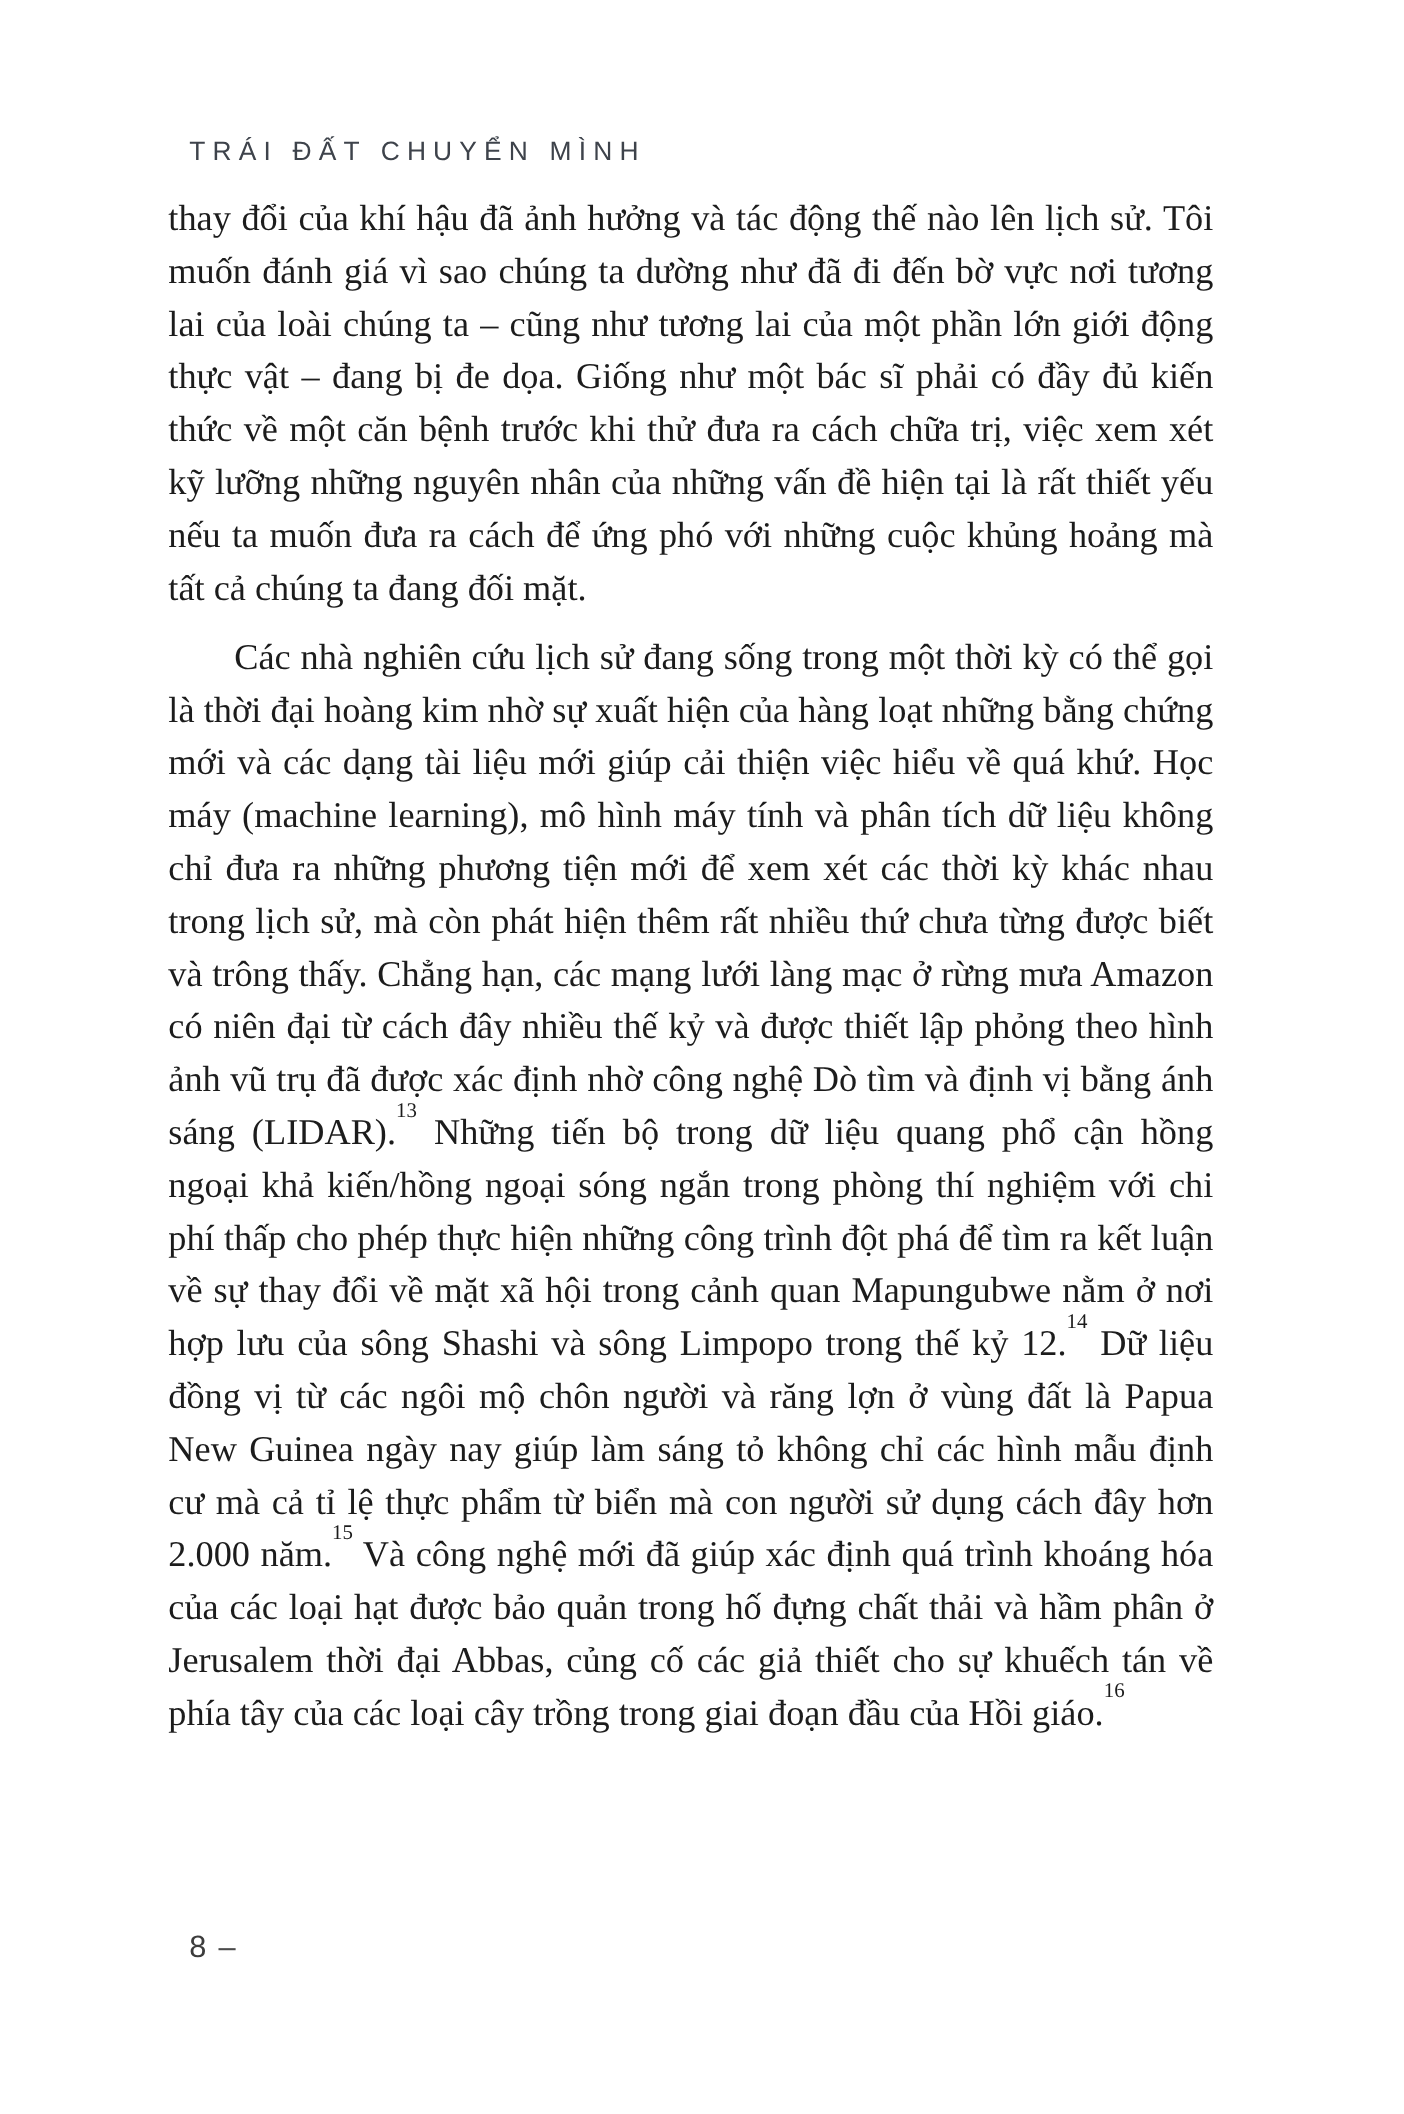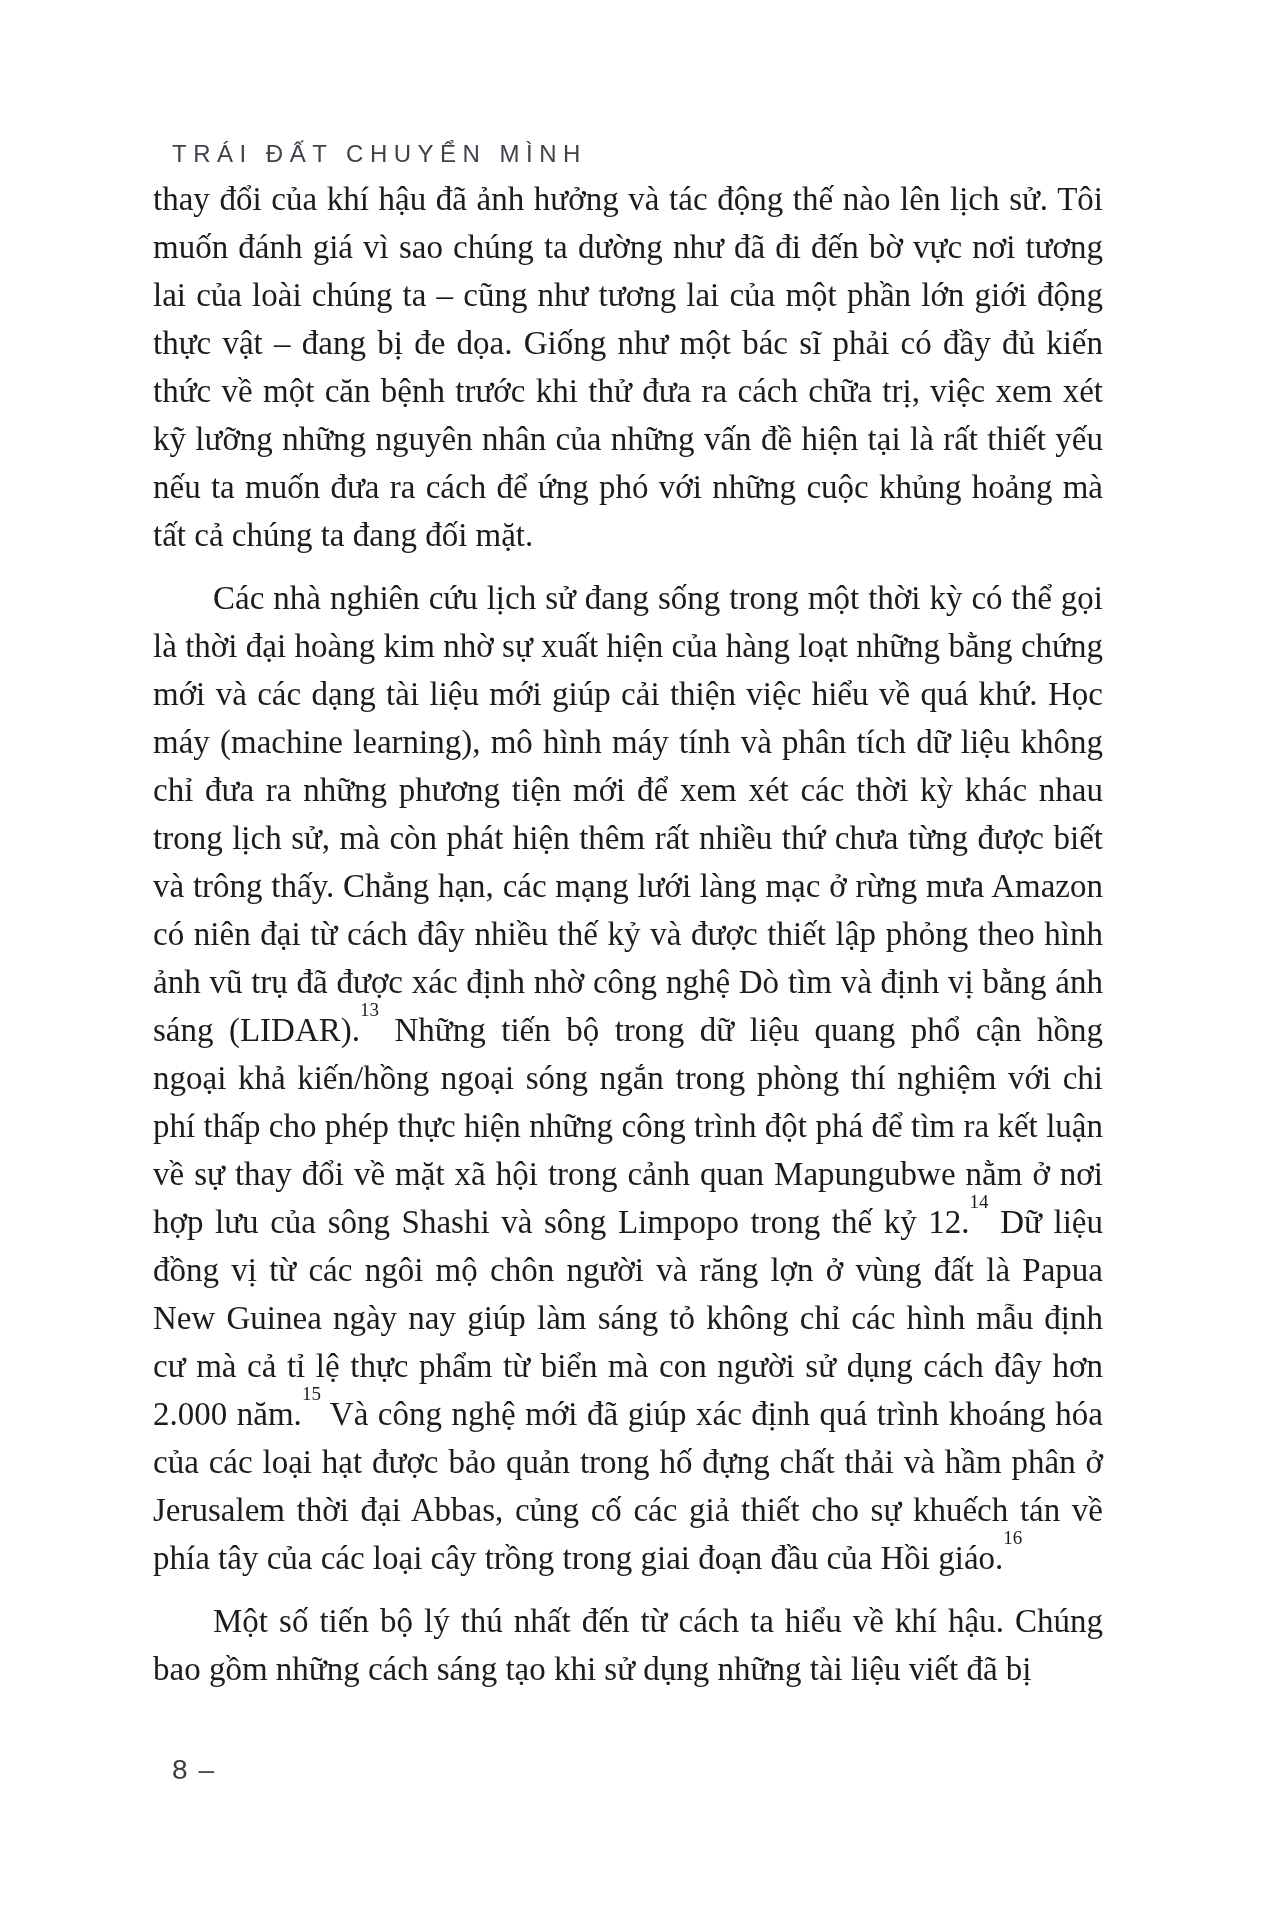--- a/index.html
+++ b/index.html
@@ -14,21 +14,21 @@
     overflow: hidden;
   }
   .book-page {
     position: absolute;
     inset: 0;
     background: #ffffff;
   }
   .running-header {
     position: absolute;
     left: 172px;
-    top: 140px;
+    top: 124px;
     font-family: "Liberation Sans", sans-serif;
     font-size: 24px;
     font-weight: 400;
     letter-spacing: 6.5px;
     color: #3e434b;
     white-space: nowrap;
   }
   .text-block {
     position: absolute;
     left: 138px;
@@ -83,23 +83,20 @@
   <div class="text-block">
 
     <p>
       <span>thay đổi của khí hậu đã ảnh hưởng và tác động thế nào lên lịch sử. Tôi muốn đánh giá vì sao chúng ta dường như đã đi đến bờ vực nơi tương lai của loài chúng ta – cũng như tương lai của một phần lớn giới động thực vật – đang bị đe dọa. Giống như một bác sĩ phải có đầy đủ kiến thức về một căn bệnh trước khi thử đưa ra cách chữa trị, việc xem xét kỹ lưỡng những nguyên nhân của những vấn đề hiện tại là rất thiết yếu nếu ta muốn đưa ra cách để ứng phó với những cuộc khủng hoảng mà tất cả chúng ta đang đối mặt.</span>
     </p>
 
     <p class="indented">
       <span>Các nhà nghiên cứu lịch sử đang sống trong một thời kỳ có thể gọi là thời đại hoàng kim nhờ sự xuất hiện của hàng loạt những bằng chứng mới và các dạng tài liệu mới giúp cải thiện việc hiểu về quá khứ. Học máy (machine learning), mô hình máy tính và phân tích dữ liệu không chỉ đưa ra những phương tiện mới để xem xét các thời kỳ khác nhau trong lịch sử, mà còn phát hiện thêm rất nhiều thứ chưa từng được biết và trông thấy. Chẳng hạn, các mạng lưới làng mạc ở rừng mưa Amazon có niên đại từ cách đây nhiều thế kỷ và được thiết lập phỏng theo hình ảnh vũ trụ đã được xác định nhờ công nghệ Dò tìm và định vị bằng ánh sáng (LIDAR).</span><sup class="footnote-ref">13</sup><span> Những tiến bộ trong dữ liệu quang phổ cận hồng ngoại khả kiến/hồng ngoại sóng ngắn trong phòng thí nghiệm với chi phí thấp cho phép thực hiện những công trình đột phá để tìm ra kết luận về sự thay đổi về mặt xã hội trong cảnh quan Mapungubwe nằm ở nơi hợp lưu của sông Shashi và sông Limpopo trong thế kỷ 12.</span><sup class="footnote-ref">14</sup><span> Dữ liệu đồng vị từ các ngôi mộ chôn người và răng lợn ở vùng đất là Papua New Guinea ngày nay giúp làm sáng tỏ không chỉ các hình mẫu định cư mà cả tỉ lệ thực phẩm từ biển mà con người sử dụng cách đây hơn 2.000 năm.</span><sup class="footnote-ref">15</sup><span> Và công nghệ mới đã giúp xác định quá trình khoáng hóa của các loại hạt được bảo quản trong hố đựng chất thải và hầm phân ở Jerusalem thời đại Abbas, củng cố các giả thiết cho sự khuếch tán về phía tây của các loại cây trồng trong giai đoạn đầu của Hồi giáo.</span><sup class="footnote-ref">16</sup>
     </p>
 
-    <p class="indented">
-      <span>Một số tiến bộ lý thú nhất đến từ cách ta hiểu về khí hậu. Chúng bao gồm những cách sáng tạo khi sử dụng những tài liệu viết đã bị</span>
-    </p>
 
   </div>
 
   <div class="page-footer">
     <span>8</span><span class="sep">–</span>
   </div>
 
 </div>
 
 </body></html>

